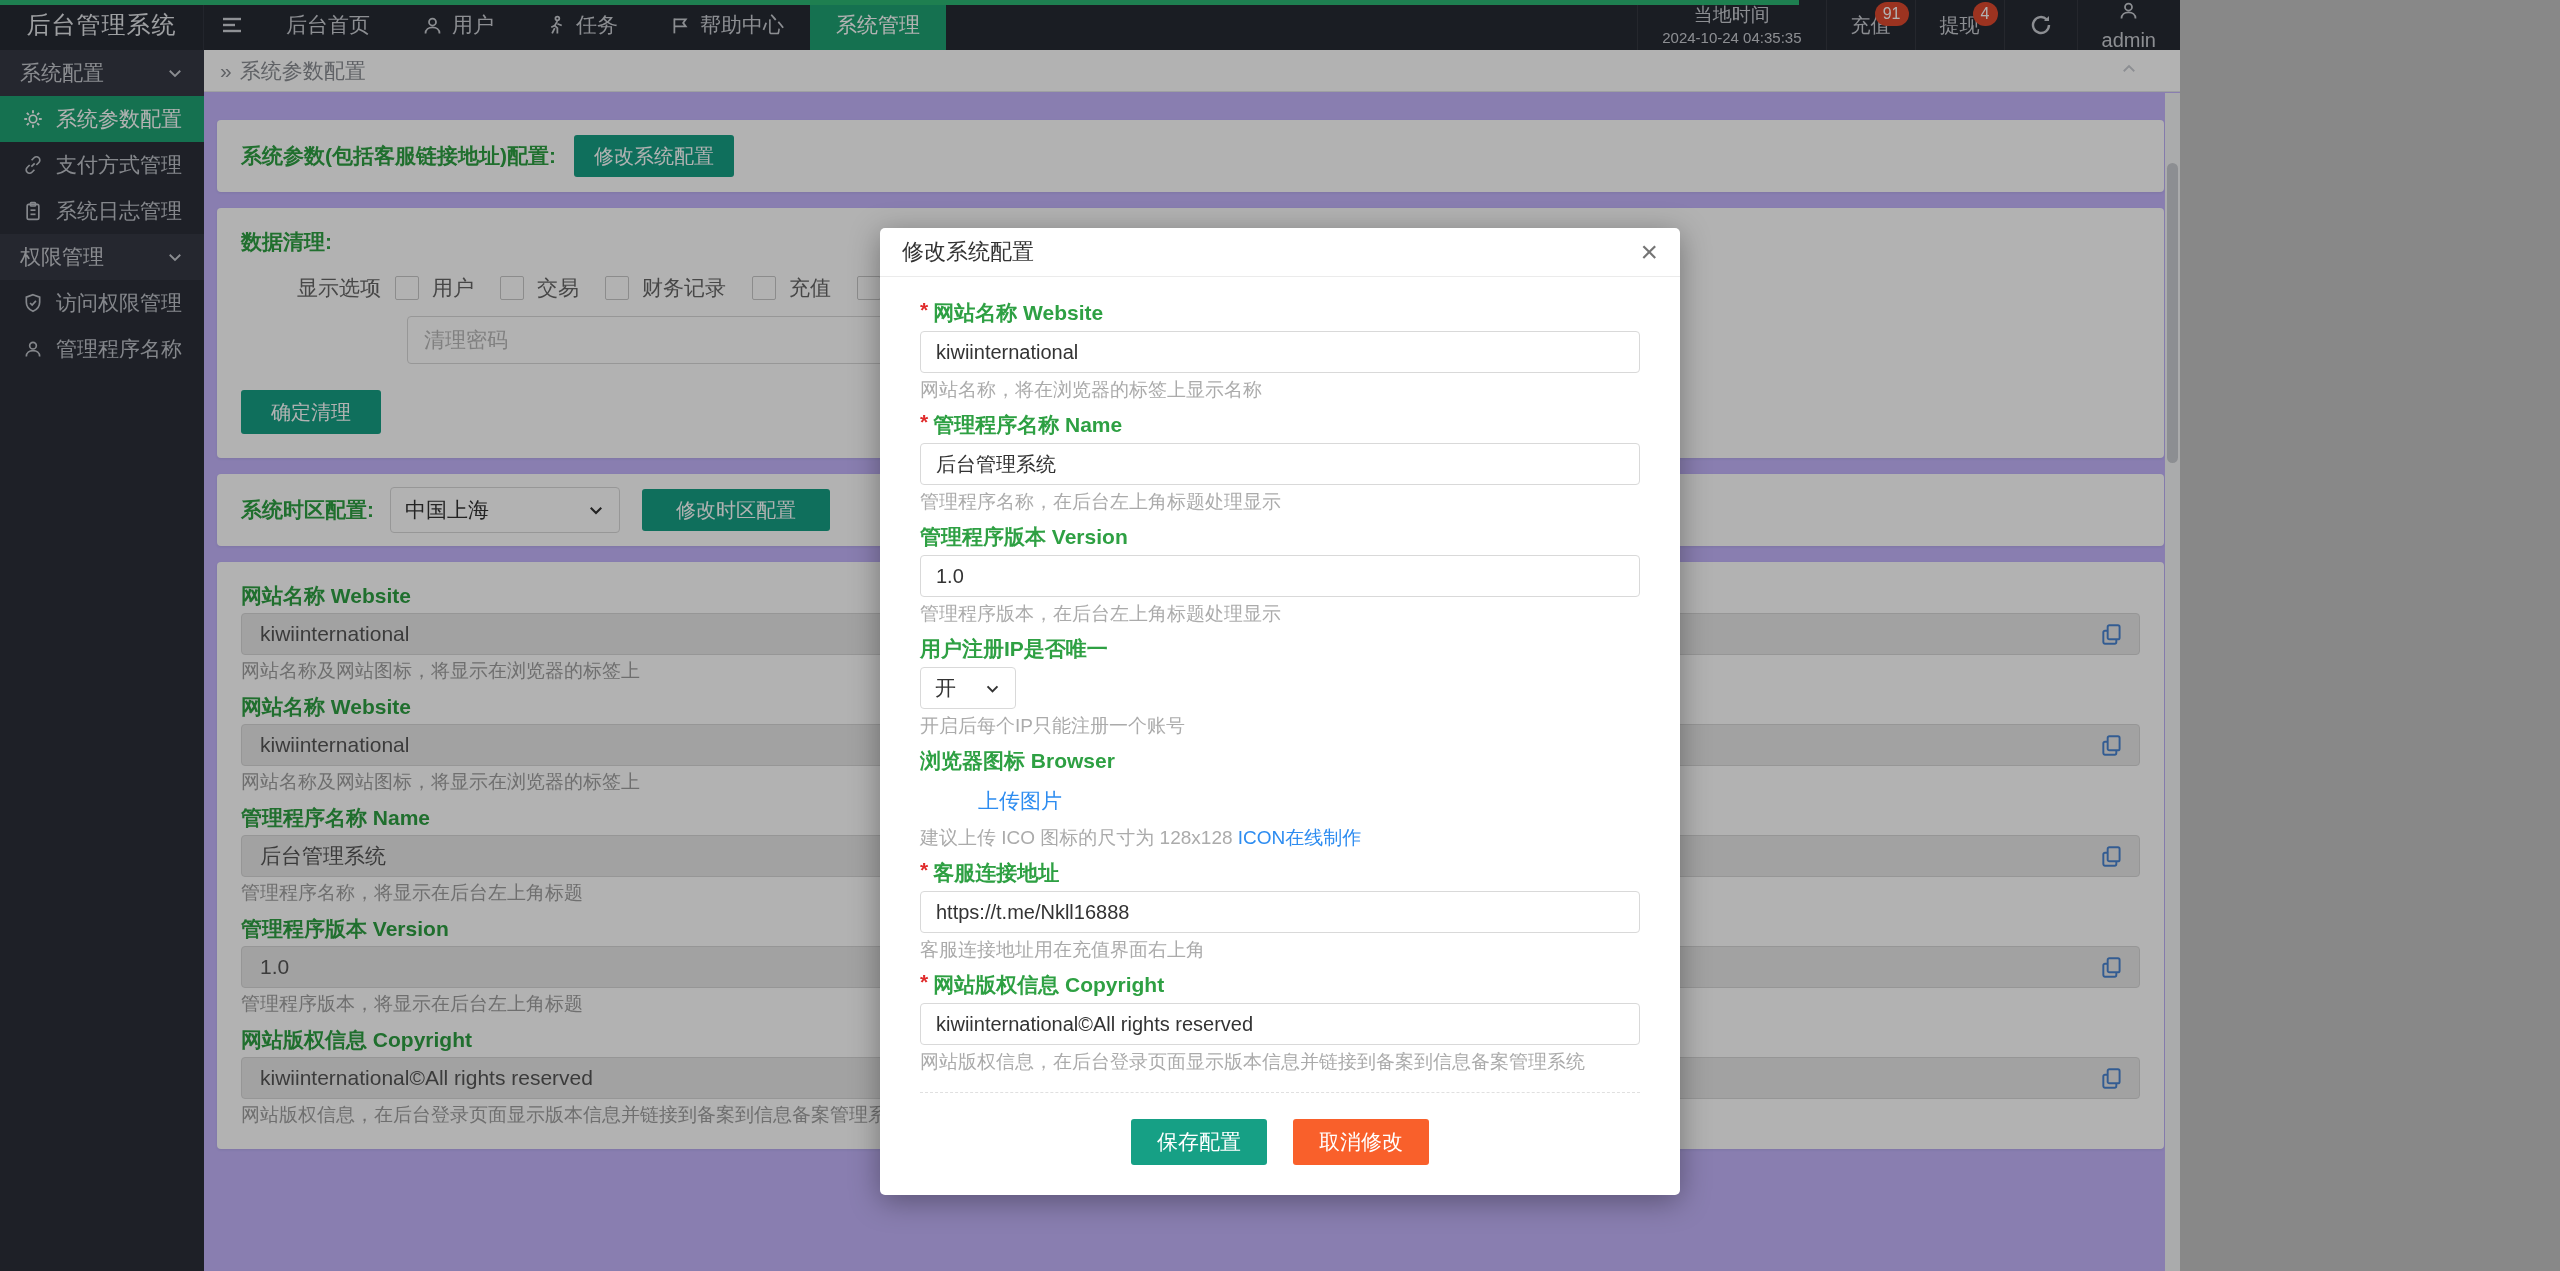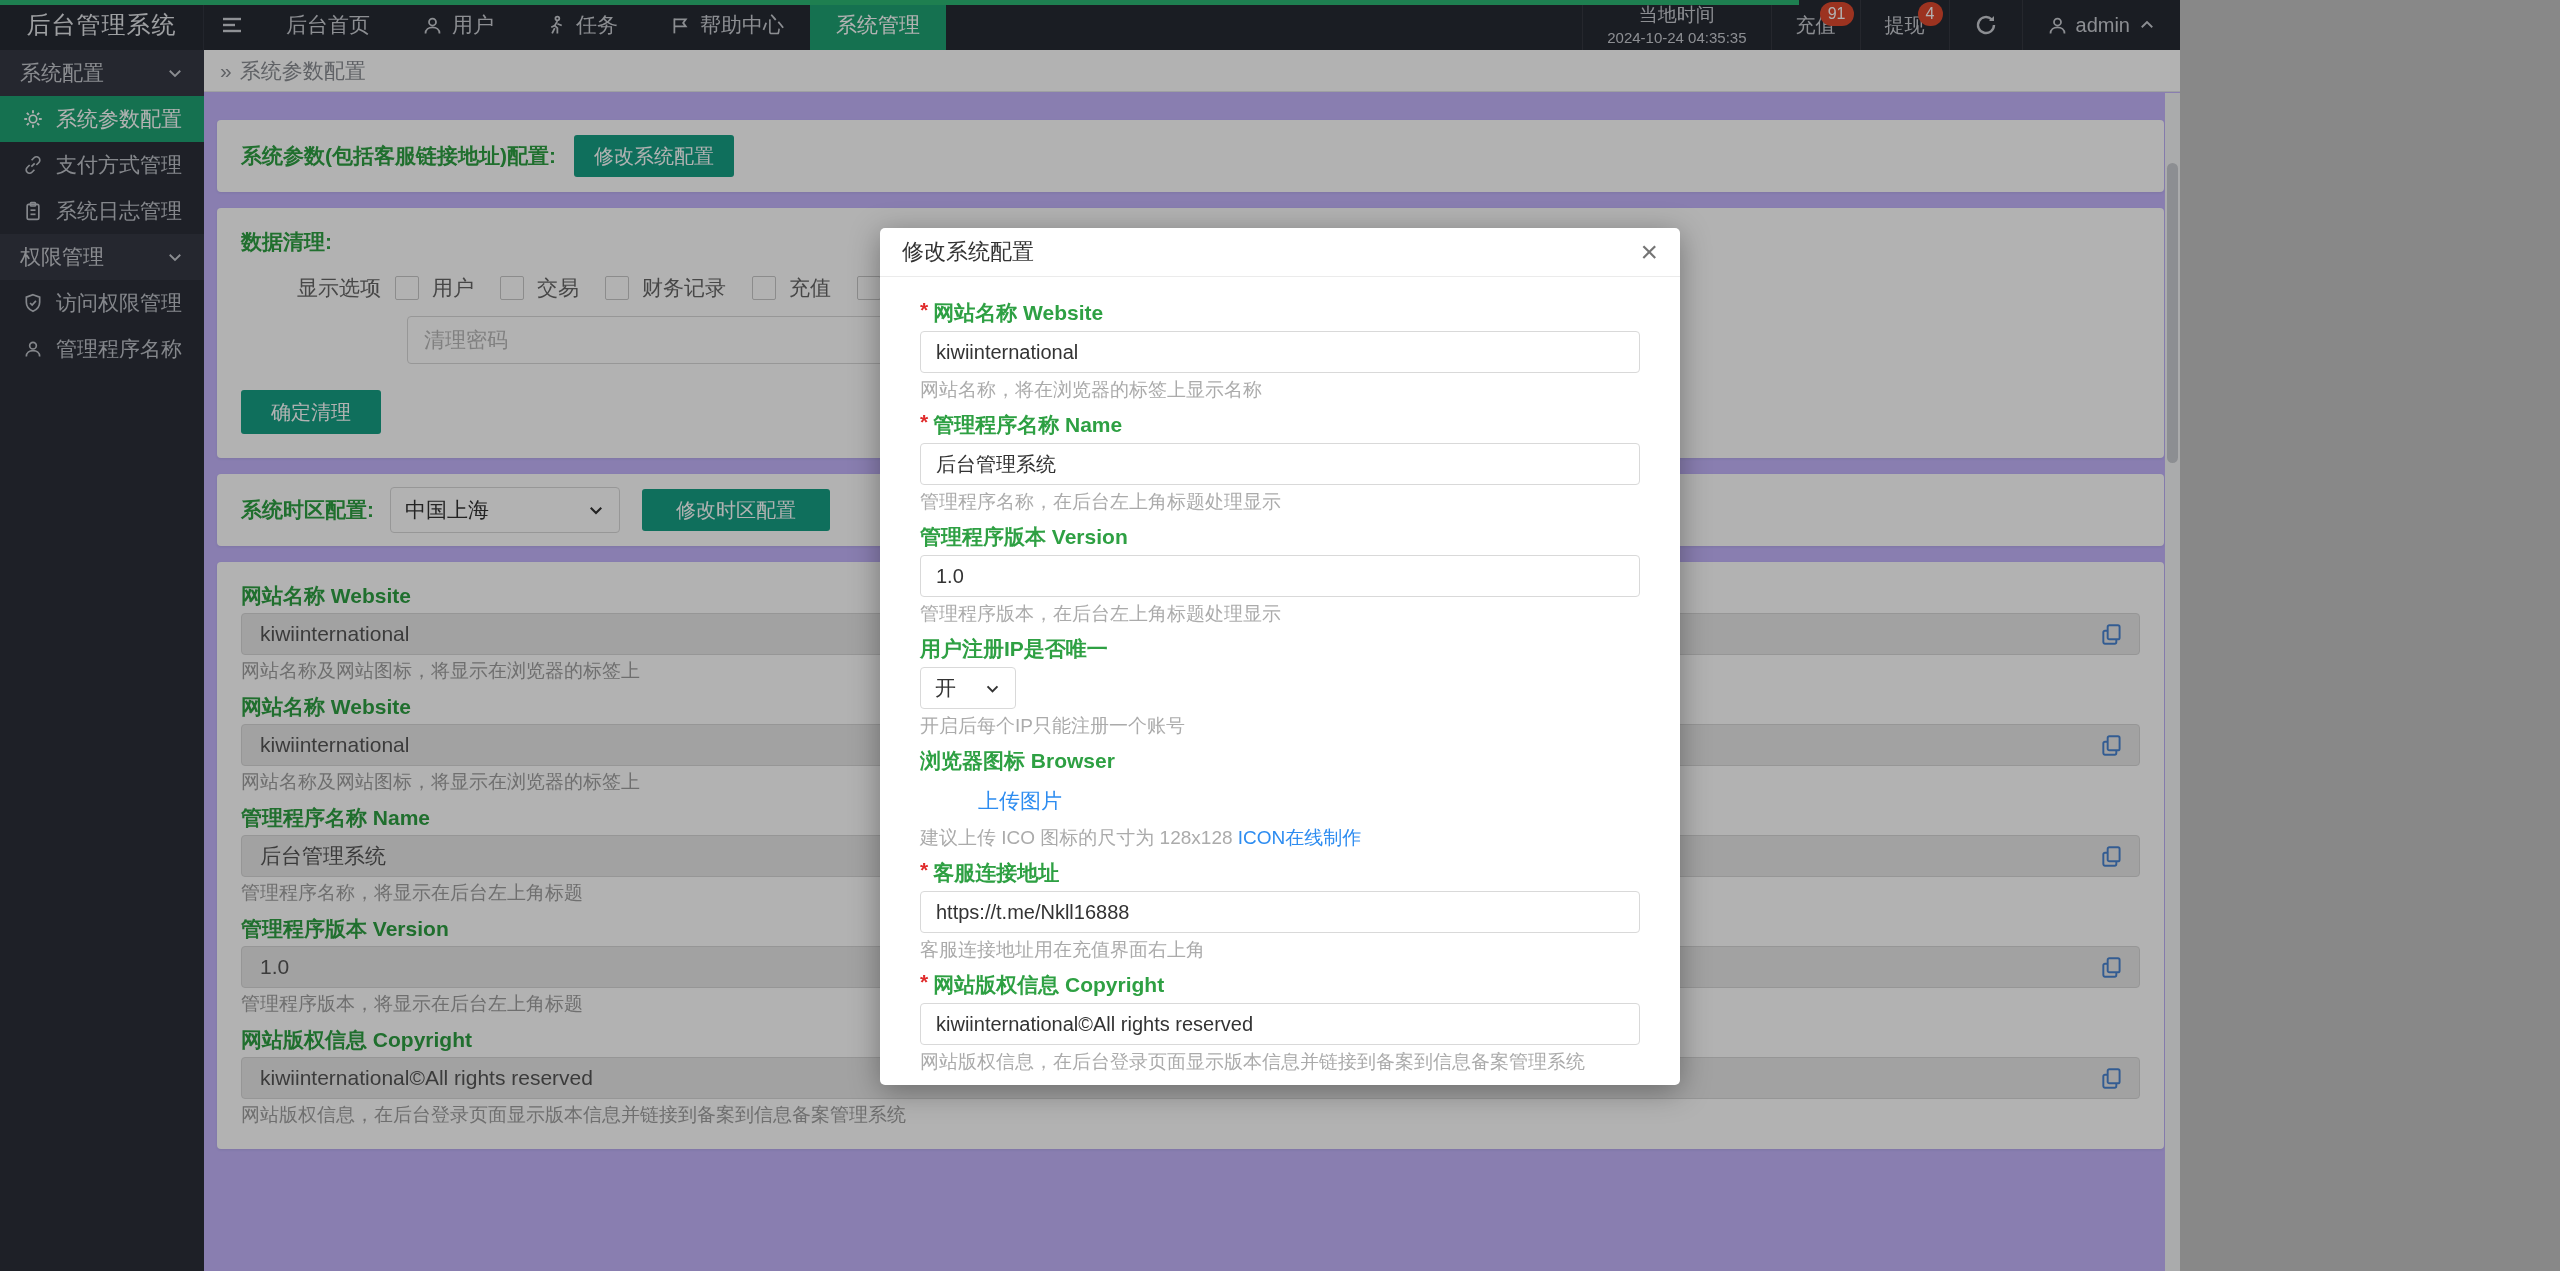--- a/index.html
+++ b/index.html
@@ -15,21 +15,21 @@
   .topnav { display:flex; align-items:stretch; }
   .topnav-item { display:flex; align-items:center; gap:9px; padding:0 26px; color:#c9ccd2; font-size:21px; cursor:pointer; }
   .topnav-item.active { background:#1fa273; color:#fff; }
   .topbar-spacer { flex:1; }
   .topbar-right { display:flex; align-items:stretch; }
   .tbr-item { display:flex; align-items:center; padding:0 24px; color:#c9ccd2; font-size:20px; border-left:1px solid rgba(255,255,255,.07); position:relative; }
   .time-block { flex-direction:column; justify-content:center; line-height:1.35; text-align:center; }
   .time-block .tlabel { font-size:19px; }
   .time-block .tvalue { font-size:15px; }
   .badge { position:absolute; top:2px; right:6px; background:#e0492f; color:#fff; font-size:16px; line-height:1; padding:4px 8px; border-radius:14px; }
-  .user-item { gap:8px; }
+  .user-item { gap:8px;flex-direction:column; }
 
   
   .sidebar { position:absolute; top:50px; left:0; bottom:0; width:204px; background:#2b2f38; z-index:10; }
   .side-group-h { height:46px; display:flex; align-items:center; justify-content:space-between; padding:0 20px; background:#353944; color:#c8cad0; font-size:21px; cursor:pointer; }
   .side-item { height:46px; display:flex; align-items:center; gap:12px; padding:0 22px; color:#bfc2c9; font-size:21px; cursor:pointer; }
   .side-item.active { background:#1fa273; color:#fff; }
   .side-item .sicon { display:flex; width:22px; justify-content:center; }
 
   
   .main { position:absolute; left:204px; top:50px; right:0; bottom:0; }
@@ -477,17 +477,21 @@
 
       <div class="field">
         <div class="field-label">
           <span class="req-star">*</span>
           <span class="glabel">网站版权信息 Copyright</span>
         </div>
         <input class="f-input" value="kiwiinternational©All rights reserved" style="">
         <div class="f-help">网站版权信息，在后台登录页面显示版本信息并链接到备案到信息备案管理系统</div>
       </div>
 
+      <div class="modal-footer">
+        <button class="btn btn-teal">保存配置</button>
+        <button class="btn btn-orange">取消修改</button>
+      </div>
 
     </div>
   </div>
 
 </div>
 
 </body></html>

